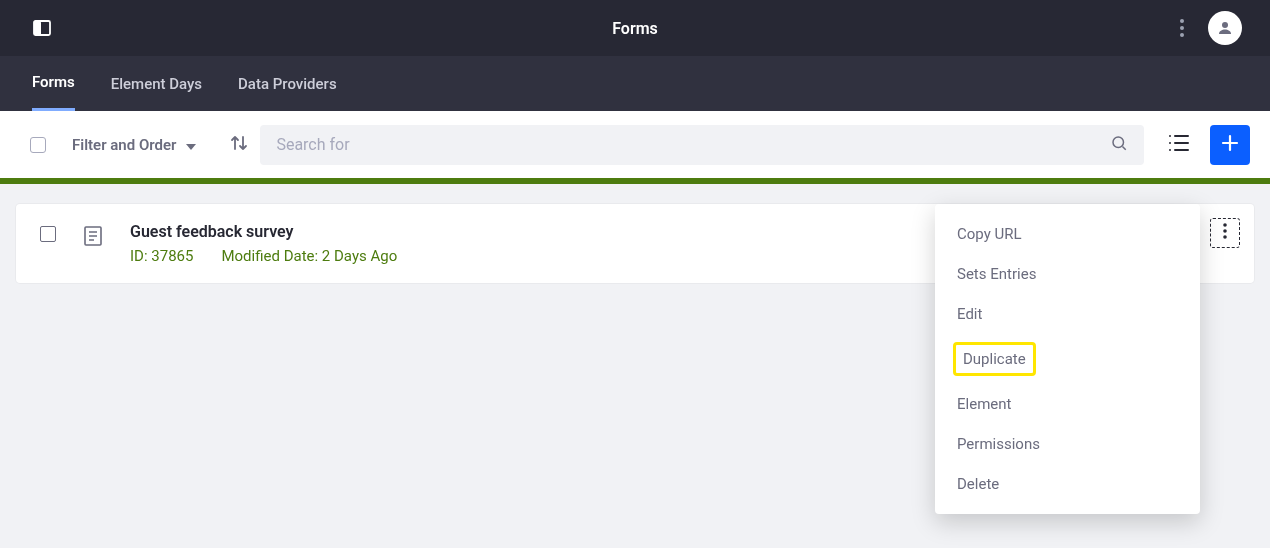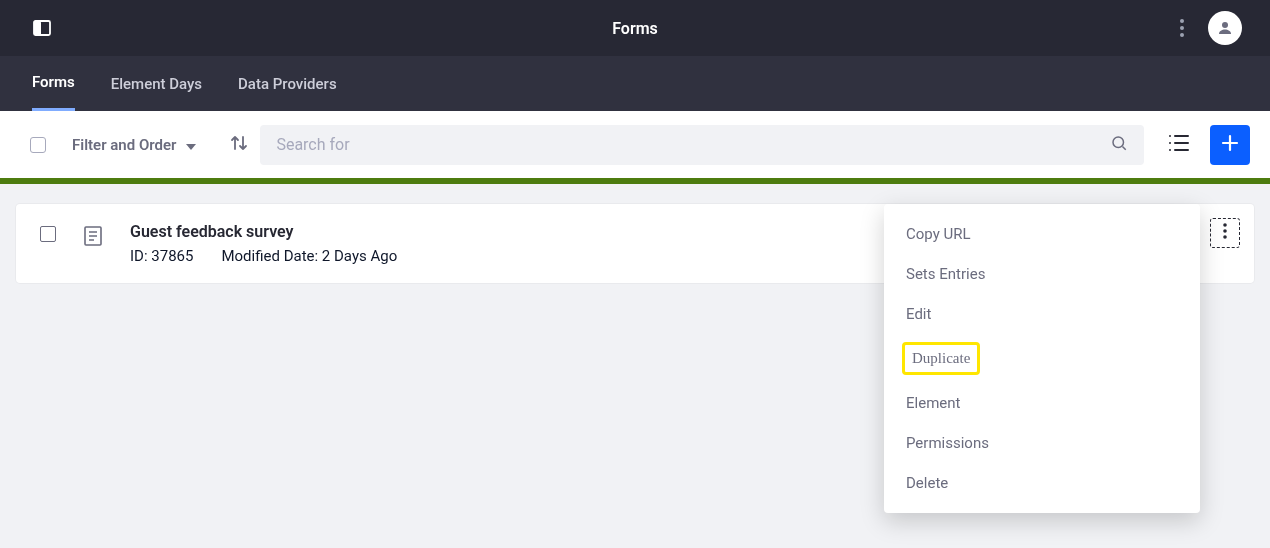--- a/index.html
+++ b/index.html
@@ -27,26 +27,26 @@
     .search-icon { color: #6b6c7e; }
     .list-btn { margin-left: 24px; cursor: pointer; color: #272833; }
     .add-btn { margin-left: 20px; width: 40px; height: 40px; background: #0b5fff; border-radius: 4px; display: flex; align-items: center; justify-content: center; cursor: pointer; }
     
     .content { padding: 20px 16px; position: relative; }
     .card { background: #fff; border-radius: 4px; padding: 18px 24px; display: flex; align-items: flex-start; box-shadow: 0 0 0 1px rgba(0,0,0,0.03); position: relative; }
     .row-check { width: 16px; height: 16px; border: 1.5px solid #6b6c7e; border-radius: 2px; margin-top: 4px; cursor: pointer; }
     .row-icon { margin-left: 28px; margin-top: 4px; color: #6b6c7e; }
     .row-body { margin-left: 28px; }
     .row-title { font-weight: 600; font-size: 16px; color: #272833; margin-bottom: 6px; }
-    .row-meta { display: flex; gap: 28px; color: #0f172a; font-size: 15px; }
+    .row-meta { display: flex; gap: 28px; color: #4d7c0f; font-size: 15px; }
     .row-actions { position: absolute; right: 14px; top: 14px; width: 30px; height: 30px; border: 1px dashed #272833; border-radius: 3px; display: flex; align-items: center; justify-content: center; cursor: pointer; }
     
-    .menu { position: absolute; right: 70px; top: 20px; width: 316px; background: #fff; border-radius: 4px; box-shadow: 0 8px 24px rgba(0,0,0,0.18); padding: 10px 0; z-index: 10; }
+    .menu { position: absolute; right: 70px; top: 20px; width: 265px; background: #fff; border-radius: 4px; box-shadow: 0 8px 24px rgba(0,0,0,0.18); padding: 10px 0; z-index: 10; }
     .menu-item { padding: 11px 22px; color: #6b6c7e; font-size: 15px; cursor: pointer; }
-    .menu-item.highlight { display: inline-block; margin: 2px 18px; padding: 5px 7px; border: 3px solid #ffe600; border-radius: 4px; font-family: Liberation Serif, serif; }
+    .menu-item.highlight { display: inline-block; margin: 2px 18px; padding: 5px 7px; border: 3px solid #ffe600; border-radius: 4px; }
     .menu-item.highlight-wrap { padding: 6px 0; }
   </style>
 </head>
 <body>
 
 <div class="header">
   <span class="panel-icon">
     <svg width="20" height="20" viewBox="0 0 20 20">
         <rect x="2" y="3" width="16" height="14" rx="1.5" fill="none" stroke="#fff" stroke-width="1.8"></rect>
         <rect x="2" y="3" width="7" height="14" rx="1.5" fill="#fff"></rect>

